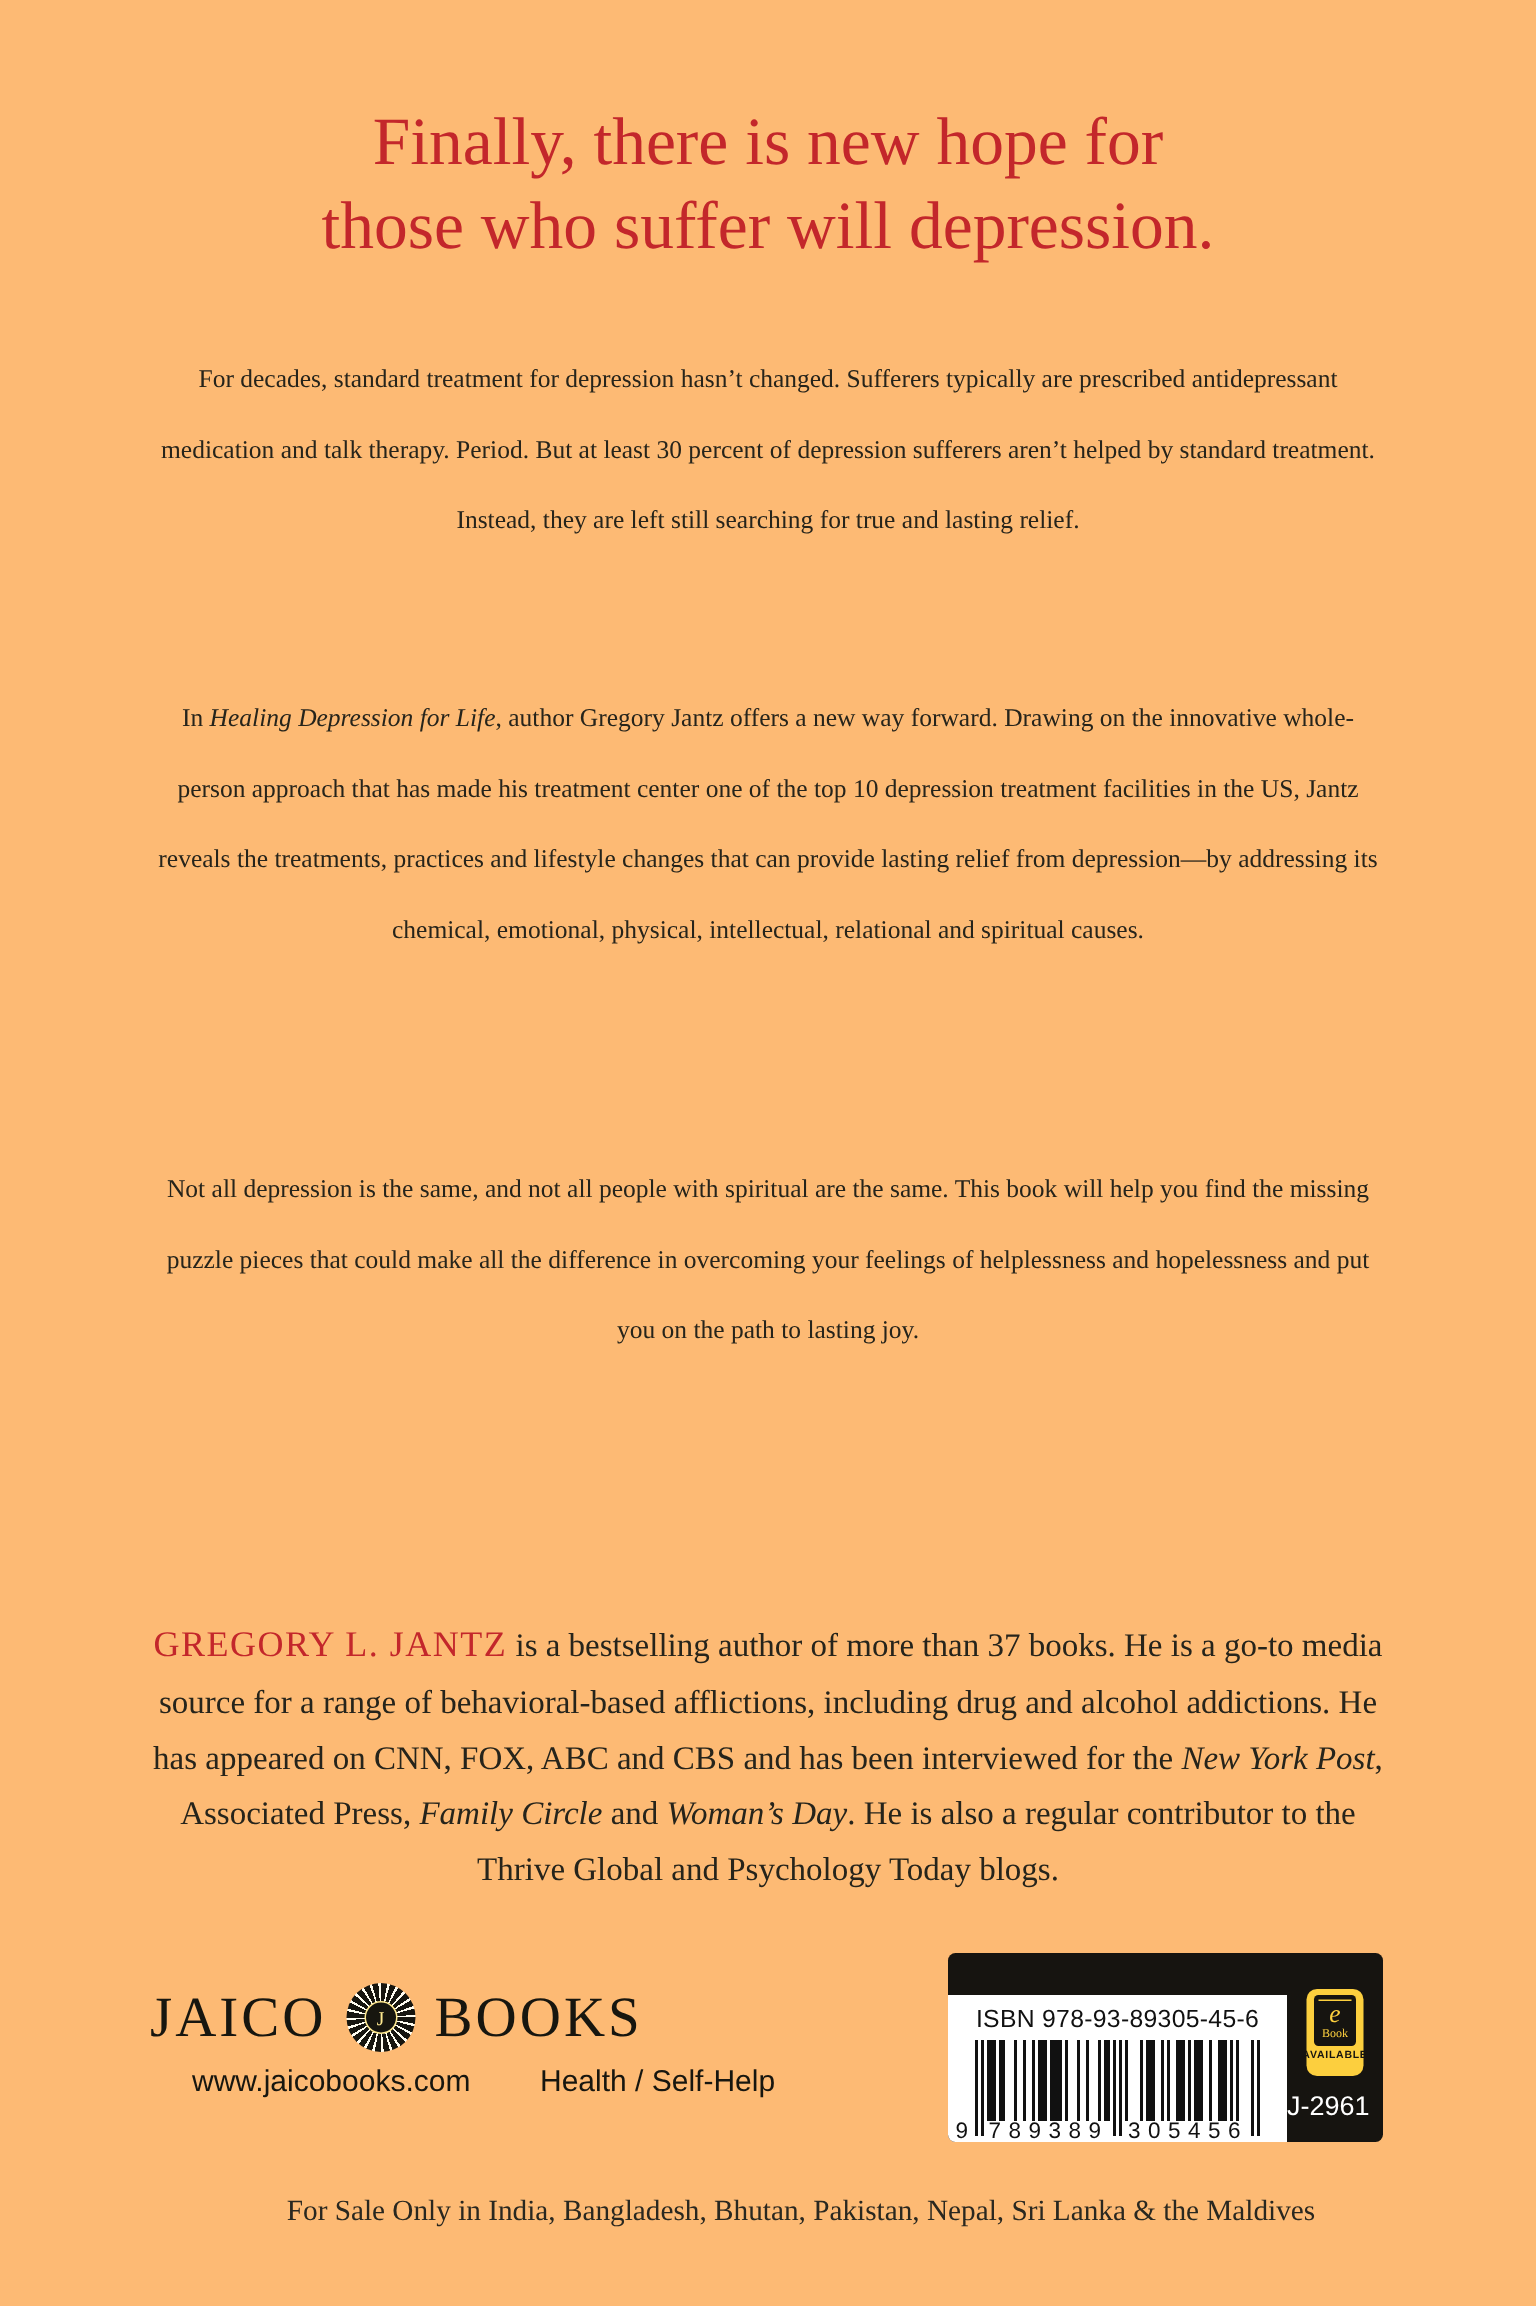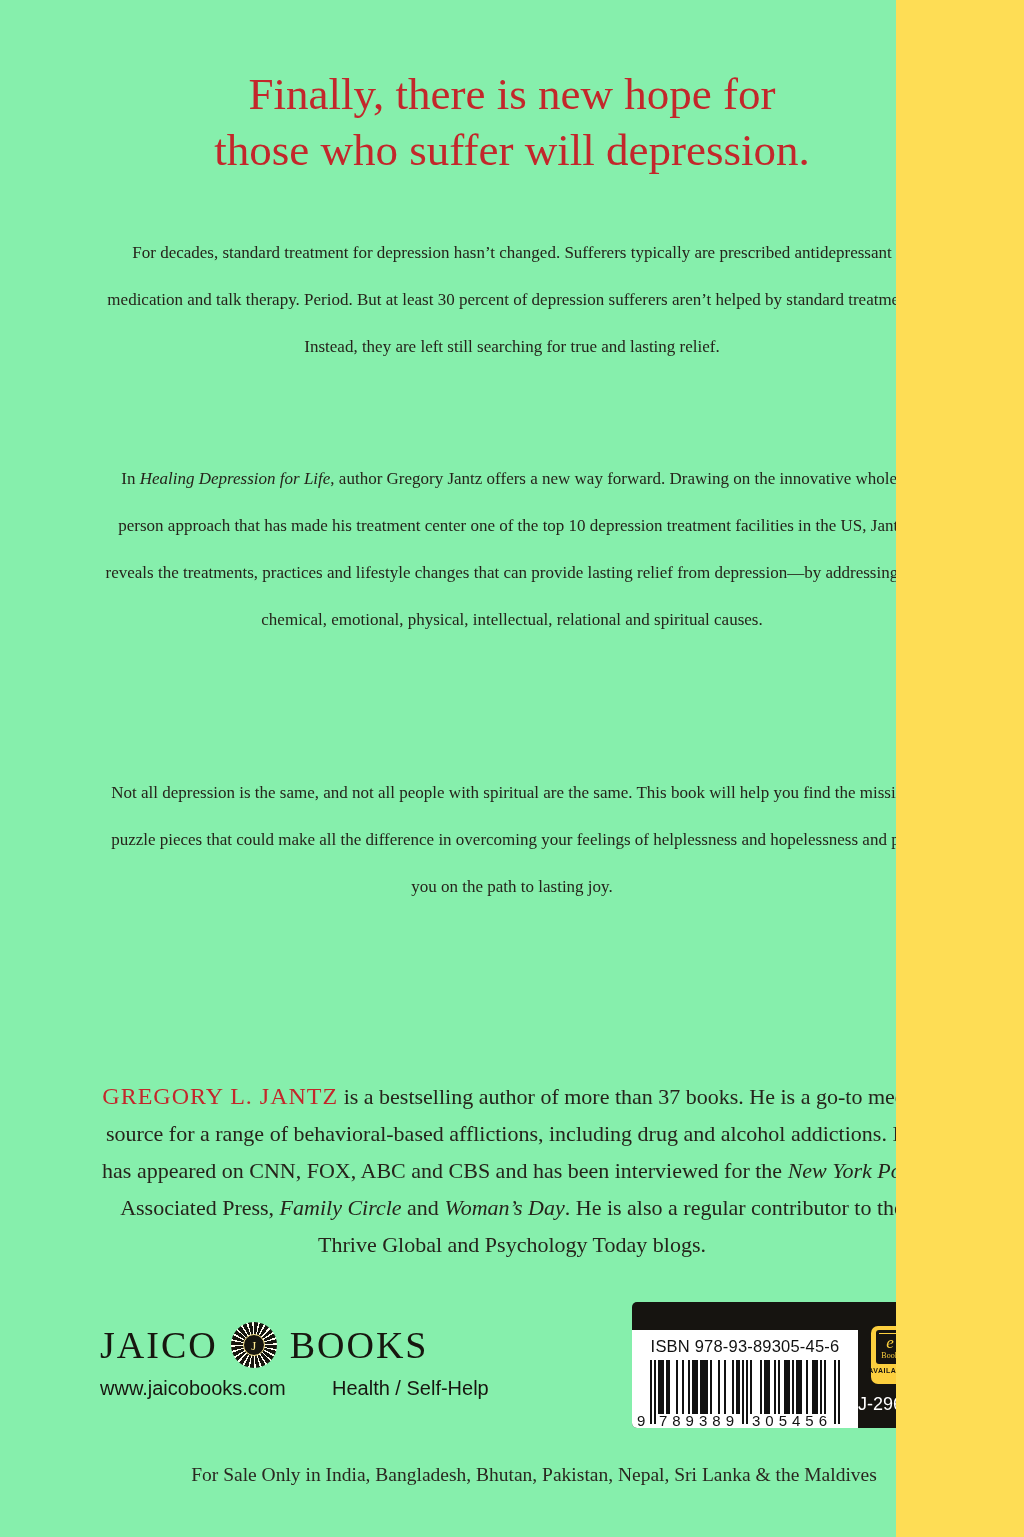--- a/index.html
+++ b/index.html
@@ -1,16 +1,16 @@
 <!DOCTYPE html>
 <html><head>
 <meta charset="utf-8">
 <style>
   html,body{margin:0;padding:0;background:#fedd55;}
-  .page{position:relative;width:896px;height:1537px;background:#86efac;overflow:hidden;
+  .page{position:relative;width:1024px;height:1537px;background:#fdba74;overflow:hidden;
         font-family:"Liberation Serif","DejaVu Serif",serif;color:#242218;}
 
   .headline{position:absolute;top:66px;left:0;width:1024px;text-align:center;
             color:#c3272b;font-size:45px;line-height:56px;font-weight:400;}
 
   .para{position:absolute;left:100px;width:824px;text-align:center;
         font-size:17px;line-height:47px;color:#26241b;}
   .p1{top:212px;}
   .p2{top:438px;}
   .p3{top:752px;}
@@ -22,21 +22,21 @@
   
   .publisher{position:absolute;left:100px;top:1322px;}
   .logo-row{display:flex;align-items:center;gap:13px;color:#17160f;}
   .wordmark{font-size:38px;letter-spacing:2px;line-height:46px;}
   .sunburst{width:46px;height:46px;border-radius:50%;position:relative;flex:0 0 auto;
             background:repeating-conic-gradient(#17160f 0deg 10.5deg,#fffdf0 10.5deg 15deg);}
   .hub{position:absolute;inset:12px;border-radius:50%;background:#17160f;
        border:1px solid #ffe98f;display:flex;align-items:center;justify-content:center;
        color:#ffe98f;font-size:13px;line-height:1;}
   .logo-sub{display:flex;margin-top:9px;font-family:"Liberation Sans","DejaVu Sans",sans-serif;
-            font-size:20px;color:#17160f;}
+            font-size:20px;color:#17160f;margin-left:28px;}
   .logo-sub .site{width:192px;}
   .logo-sub .cat{margin-left:40px;}
 
   
   .bcbox{position:absolute;left:632px;top:1302px;width:290px;height:126px;
          background:#161410;border-radius:5px;display:flex;overflow:hidden;}
   .bcwhite{width:226px;height:126px;background:#ffffff;position:relative;
            font-family:"Liberation Sans","DejaVu Sans",sans-serif;color:#111;margin-top:28px;}
   .isbn{position:absolute;top:7px;left:0;width:226px;text-align:center;
         font-size:16.5px;letter-spacing:0.2px;}

